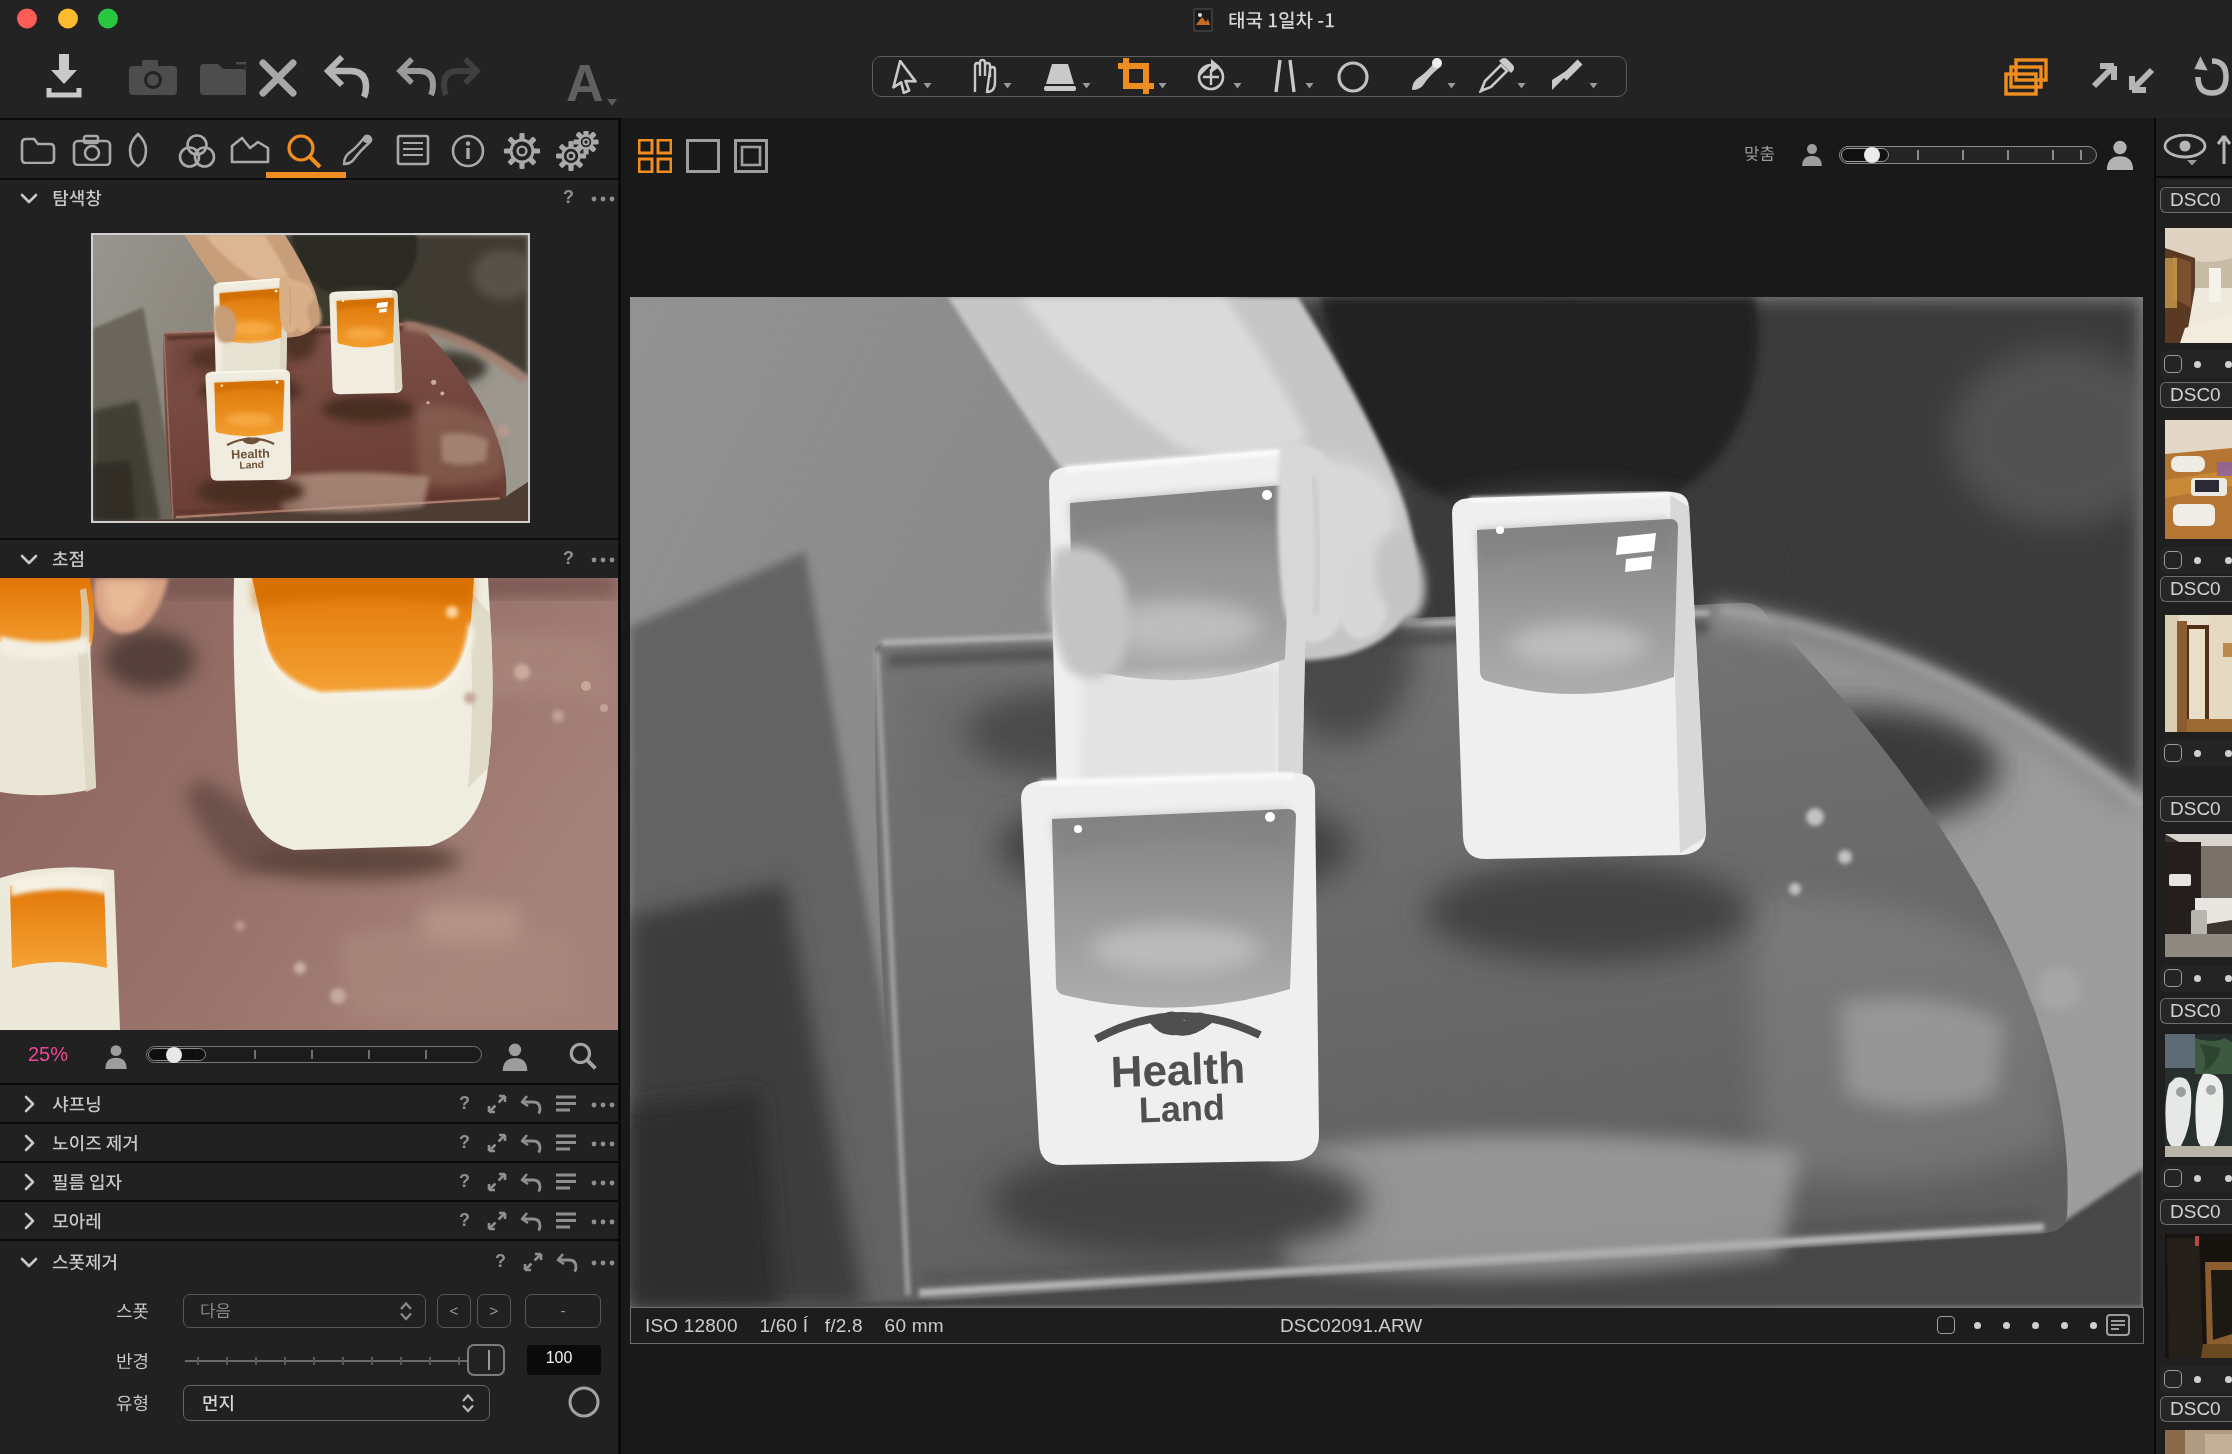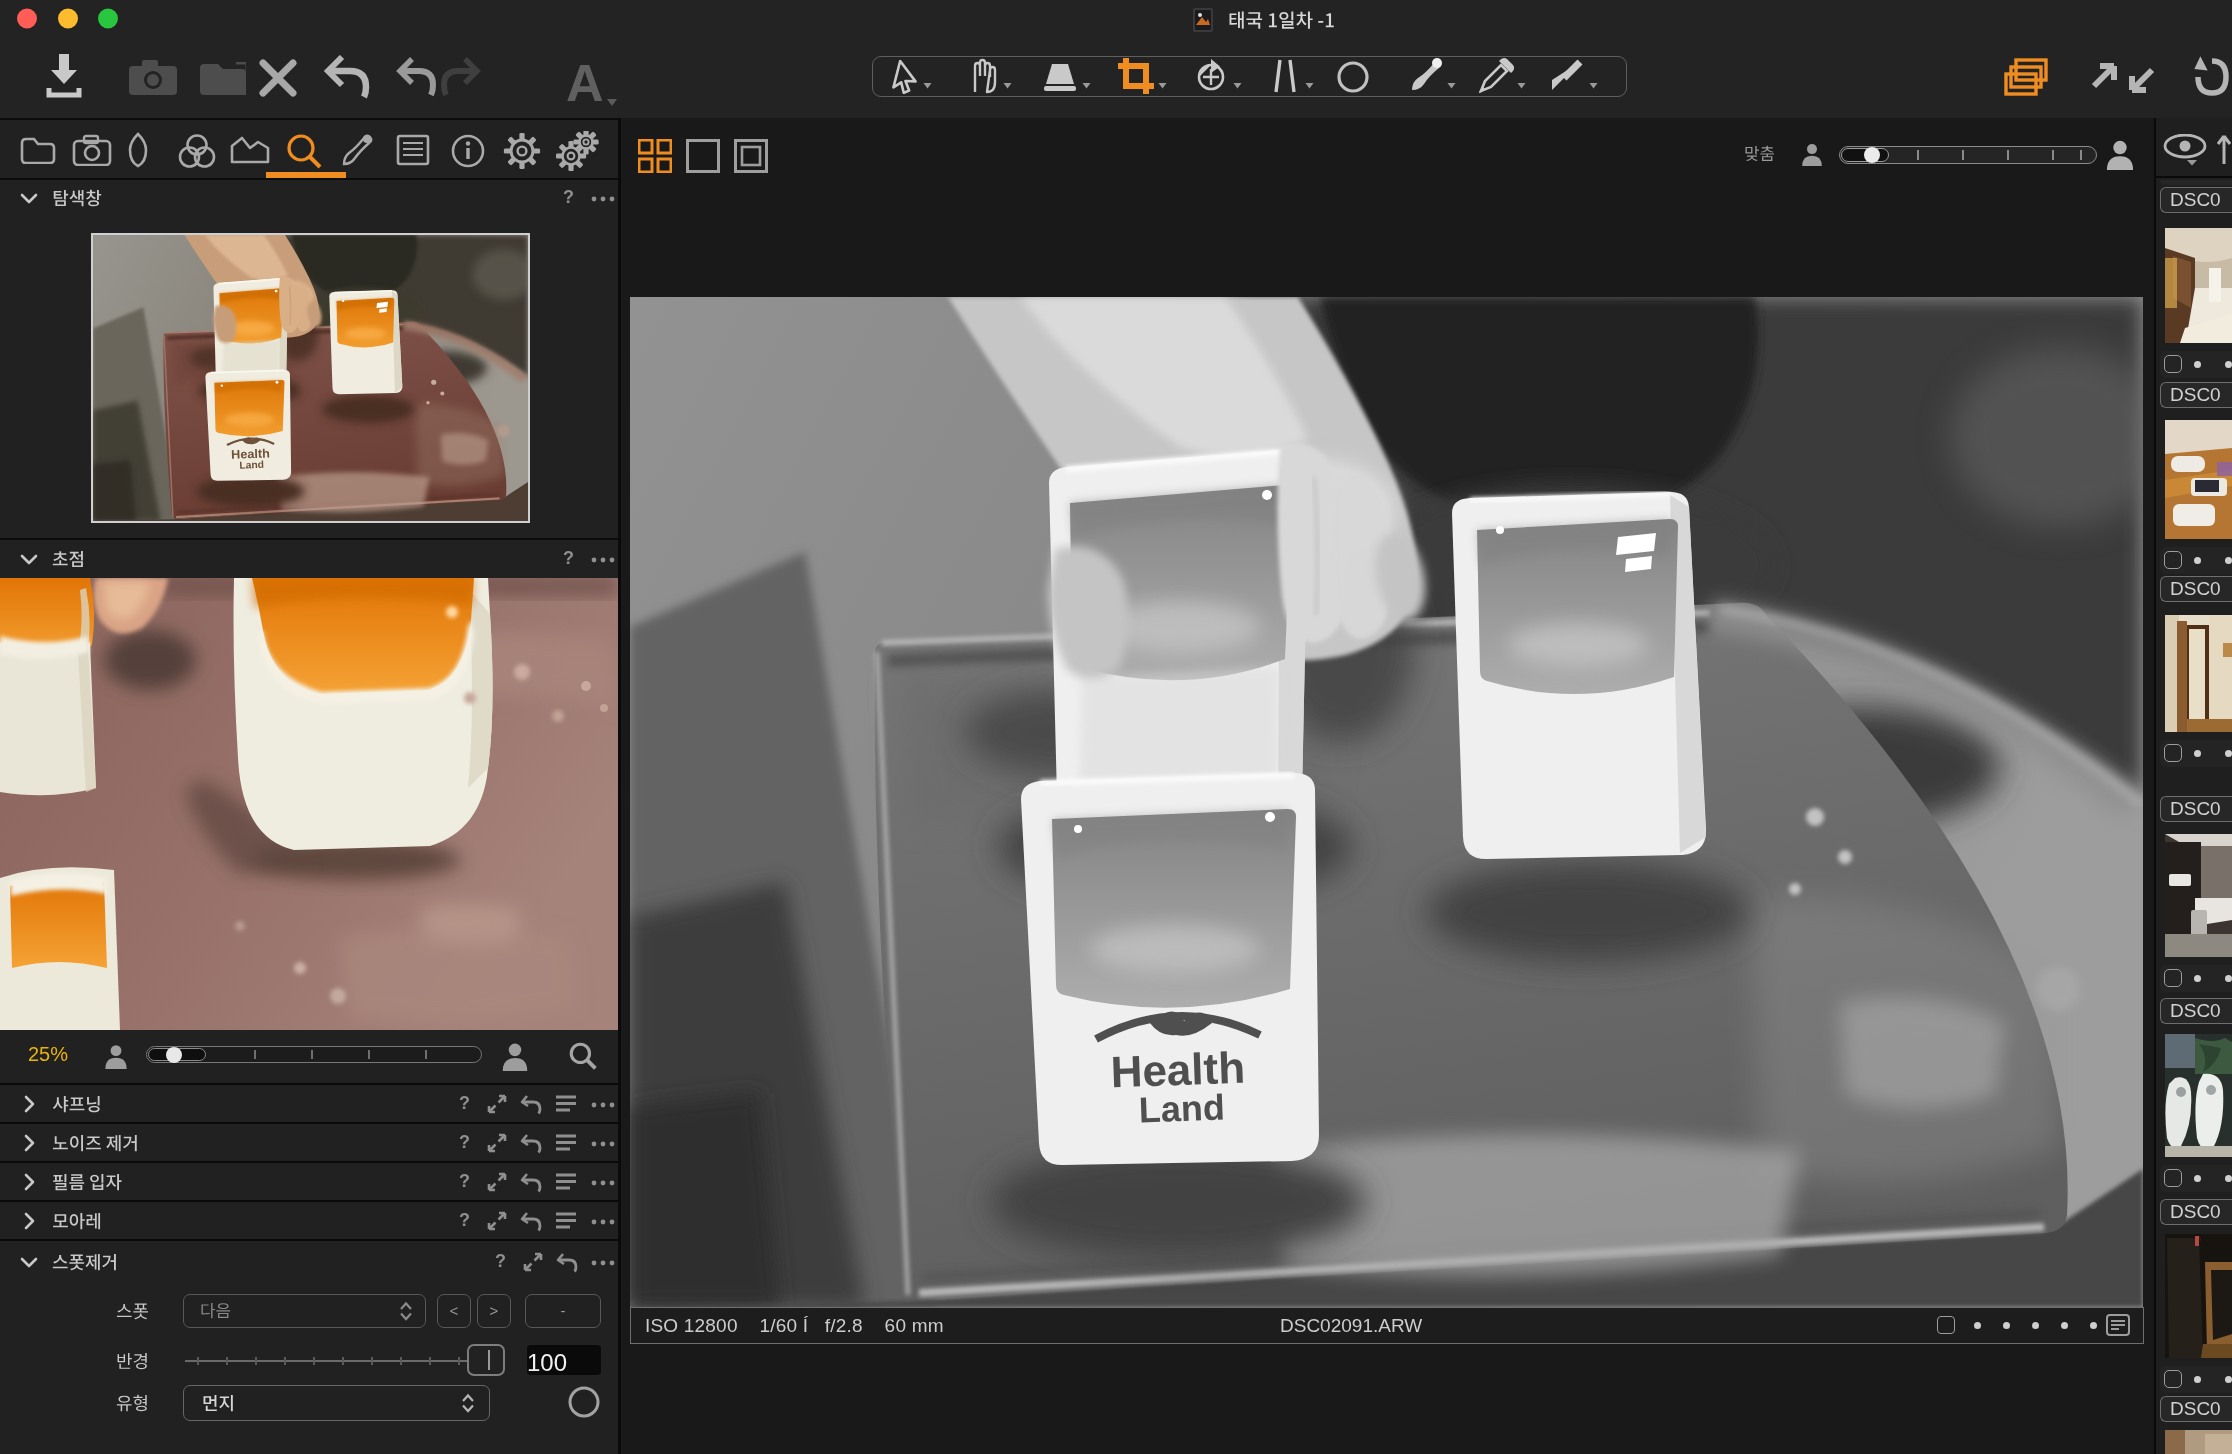--- a/index.html
+++ b/index.html
@@ -392,21 +392,21 @@
 </g>
 <circle cx="470" cy="120" r="6" fill="#c8a79c" filter="url(#fb2)"></circle>
 <circle cx="522" cy="94" r="8" fill="#cbab9f" filter="url(#fb2)"></circle>
 <circle cx="558" cy="138" r="6" fill="#c3a296" filter="url(#fb2)"></circle>
 <circle cx="586" cy="108" r="5" fill="#c8a79c"></circle>
 <circle cx="604" cy="130" r="4" fill="#c3a296"></circle>
 <circle cx="300" cy="390" r="6" fill="#cbb0a6" filter="url(#fb2)"></circle>
 <circle cx="338" cy="418" r="8" fill="#c3a89e" filter="url(#fb2)"></circle>
 <circle cx="240" cy="348" r="5" fill="#b99a8e" filter="url(#fb2)"></circle>
 </svg></div>
-    <div class="lat" style="left:28px;top:1043px;font-size:20px;color:#eab308">25%</div>
+    <div class="lat" style="left:28px;top:1043px;font-size:20px;color:#ec4899">25%</div>
     <svg style="position:absolute;left:103px;top:1043px" width="26" height="26" viewBox="0 0 22 22">
       <circle cx="11" cy="6.5" r="4.6" fill="#9d9d9d"></circle>
       <path d="M2 22 Q2 12.5 11 12.5 Q20 12.5 20 22 Z" fill="#9d9d9d"></path>
     </svg>
     <div class="abs" style="left:146px;top:1046px;width:336px;height:17px;border:1.5px solid #787878;border-radius:9px;background:#1c1c1c"></div>
     <div class="abs" style="left:148px;top:1048px;width:58px;height:13px;border:1.5px solid #8a8a8a;border-radius:7px;background:#0f0f0f"></div>
     <div class="abs" style="left:166px;top:1046.5px;width:16px;height:16px;border-radius:50%;background:#e8e8e8"></div>
     <div class="abs" style="left:254px;top:1050px;width:2px;height:9px;background:#6f6f6f"></div>
     <div class="abs" style="left:311px;top:1050px;width:2px;height:9px;background:#6f6f6f"></div>
     <div class="abs" style="left:368px;top:1050px;width:2px;height:9px;background:#6f6f6f"></div>
@@ -559,21 +559,21 @@
     <div class="abs" style="left:284px;top:1357px;width:1.5px;height:8px;background:#5a5a5a"></div>
     <div class="abs" style="left:313px;top:1357px;width:1.5px;height:8px;background:#5a5a5a"></div>
     <div class="abs" style="left:342px;top:1357px;width:1.5px;height:8px;background:#5a5a5a"></div>
     <div class="abs" style="left:371px;top:1357px;width:1.5px;height:8px;background:#5a5a5a"></div>
     <div class="abs" style="left:400px;top:1357px;width:1.5px;height:8px;background:#5a5a5a"></div>
     <div class="abs" style="left:429px;top:1357px;width:1.5px;height:8px;background:#5a5a5a"></div>
     <div class="abs" style="left:458px;top:1357px;width:1.5px;height:8px;background:#5a5a5a"></div>
     <div class="abs" style="left:467px;top:1344px;width:38px;height:32px;border:2px solid #7d7d7d;border-radius:7px;background:#222"></div>
     <div class="abs" style="left:488px;top:1350px;width:2px;height:20px;background:#9a9a9a"></div>
     <div class="abs" style="left:527px;top:1345px;width:74px;height:30px;background:#0a0a0a;border-radius:4px"></div>
-    <div class="lat" style="left:527px;top:1349px;width:64px;text-align:left;font-size:24px;color:#f2f2f2">100</div>
+    <div class="lat" style="left:527px;top:1349px;width:64px;text-align:center;font-size:16px;color:#f2f2f2">100</div>
     <svg style="position:absolute;left:116.0px;top:1389.1px;overflow:visible" width="33" height="26" viewBox="0 -20.88 33.12 26.06">
       <path d="M4.67 -4.80H6.20V1.39H4.67ZM10.27 -4.80H11.79V1.39H10.27ZM0.88 -5.61H15.64V-4.38H0.88ZM8.23 -14.23Q9.93 -14.23 11.21 -13.79Q12.49 -13.36 13.21 -12.56Q13.92 -11.77 13.92 -10.68Q13.92 -9.60 13.21 -8.80Q12.49 -8.01 11.21 -7.57Q9.93 -7.14 8.23 -7.14Q6.54 -7.14 5.25 -7.57Q3.96 -8.01 3.25 -8.80Q2.53 -9.60 2.53 -10.68Q2.53 -11.77 3.25 -12.56Q3.96 -13.36 5.25 -13.79Q6.54 -14.23 8.23 -14.23ZM8.23 -13.03Q6.99 -13.03 6.05 -12.74Q5.11 -12.44 4.59 -11.92Q4.06 -11.40 4.06 -10.68Q4.06 -9.97 4.59 -9.44Q5.11 -8.91 6.05 -8.63Q6.99 -8.35 8.23 -8.35Q9.48 -8.35 10.41 -8.63Q11.35 -8.91 11.87 -9.44Q12.39 -9.97 12.39 -10.68Q12.39 -11.40 11.87 -11.92Q11.35 -12.44 10.41 -12.74Q9.48 -13.03 8.23 -13.03Z M26.61 -10.97H29.92V-9.75H26.61ZM26.59 -7.80H29.90V-6.58H26.59ZM17.48 -13.09H26.59V-11.88H17.48ZM22.08 -11.05Q23.18 -11.05 24.01 -10.67Q24.84 -10.29 25.30 -9.62Q25.77 -8.94 25.77 -8.03Q25.77 -7.13 25.30 -6.45Q24.84 -5.76 24.01 -5.39Q23.18 -5.01 22.08 -5.01Q21.00 -5.01 20.17 -5.39Q19.34 -5.76 18.87 -6.45Q18.40 -7.13 18.40 -8.03Q18.40 -8.94 18.87 -9.62Q19.34 -10.29 20.17 -10.67Q21.00 -11.05 22.08 -11.05ZM22.08 -9.89Q21.06 -9.89 20.43 -9.38Q19.81 -8.88 19.81 -8.03Q19.81 -7.18 20.43 -6.66Q21.06 -6.15 22.08 -6.15Q23.11 -6.15 23.74 -6.66Q24.38 -7.18 24.38 -8.03Q24.38 -8.88 23.74 -9.38Q23.11 -9.89 22.08 -9.89ZM21.36 -15.02H22.85V-12.25H21.36ZM29.34 -14.88H30.84V-4.36H29.34ZM25.51 -4.19Q27.20 -4.19 28.41 -3.86Q29.62 -3.54 30.28 -2.91Q30.93 -2.29 30.93 -1.40Q30.93 -0.53 30.28 0.08Q29.62 0.71 28.41 1.03Q27.20 1.36 25.51 1.36Q23.82 1.36 22.61 1.03Q21.39 0.71 20.74 0.08Q20.08 -0.53 20.08 -1.40Q20.08 -2.29 20.74 -2.91Q21.39 -3.54 22.61 -3.86Q23.82 -4.19 25.51 -4.19ZM25.52 -3.02Q23.71 -3.02 22.67 -2.60Q21.64 -2.19 21.64 -1.41Q21.64 -0.64 22.67 -0.21Q23.71 0.20 25.52 0.20Q27.31 0.20 28.34 -0.21Q29.38 -0.64 29.38 -1.41Q29.38 -2.19 28.34 -2.60Q27.31 -3.02 25.52 -3.02Z" fill="#c8c8c8"></path>
     </svg>
     <div class="abs" style="left:183px;top:1385px;width:307px;height:36px;border:1.5px solid #666;border-radius:7px"></div>
     <svg style="position:absolute;left:202.0px;top:1389.1px;overflow:visible" width="33" height="26" viewBox="0 -20.88 33.12 26.06">
       <path d="M1.54 -13.58H9.16V-5.79H1.54ZM7.32 -12.08H3.39V-7.29H7.32ZM12.56 -14.95H14.46V-2.96H12.56ZM8.63 -10.49H13.07V-8.97H8.63ZM3.79 -0.37H14.88V1.15H3.79ZM3.79 -4.07H5.68V0.36H3.79Z M21.56 -12.50H23.08V-10.19Q23.08 -8.84 22.75 -7.53Q22.42 -6.22 21.80 -5.06Q21.18 -3.91 20.32 -3.03Q19.46 -2.15 18.40 -1.64L17.32 -3.13Q18.27 -3.58 19.05 -4.34Q19.84 -5.09 20.40 -6.05Q20.96 -7.01 21.26 -8.08Q21.56 -9.14 21.56 -10.19ZM21.96 -12.50H23.47V-10.19Q23.47 -9.18 23.77 -8.17Q24.07 -7.15 24.63 -6.26Q25.19 -5.36 25.97 -4.66Q26.75 -3.95 27.72 -3.54L26.67 -2.05Q25.60 -2.53 24.73 -3.36Q23.86 -4.19 23.24 -5.28Q22.62 -6.37 22.29 -7.62Q21.96 -8.87 21.96 -10.19ZM17.91 -13.33H27.12V-11.76H17.91ZM29.03 -14.96H30.92V1.48H29.03Z" fill="#d6d6d6"></path>
     </svg>
     <svg style="position:absolute;left:460px;top:1393px" width="16" height="20" viewBox="0 0 16 20">
       <path d="M3 8 L8 2.5 L13 8 M3 12.5 L8 18 L13 12.5" stroke="#b5b5b5" stroke-width="2.2" fill="none"></path>
     </svg>

